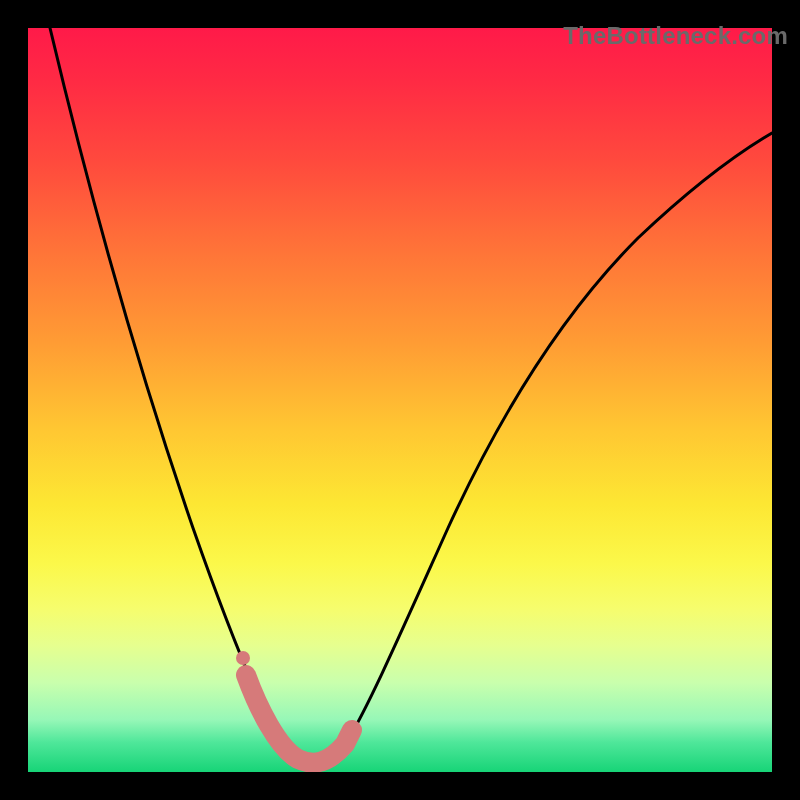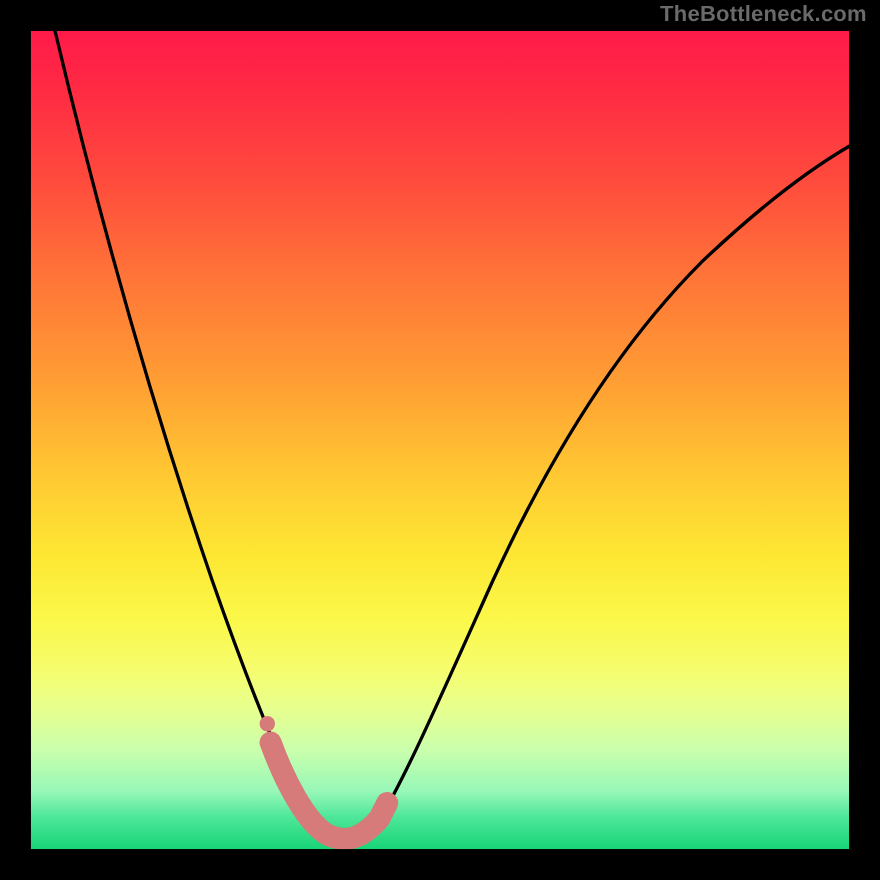--- a/index.html
+++ b/index.html
@@ -45,23 +45,23 @@
       #4fe79a 96%,
       #17d477 100%
     );
   }
   svg.chart {
     position: absolute;
     inset: 0;
   }
   .watermark {
     position: absolute;
-    top: 2px;
+    top: 22px;
     right: 12px;
-    font-size: 20px;
+    font-size: 24px;
     font-weight: 600;
     color: #6a6a6a;
     letter-spacing: 0.2px;
   }
 </style>
 </head>
 <body>
 
 <div class="outer">
 

